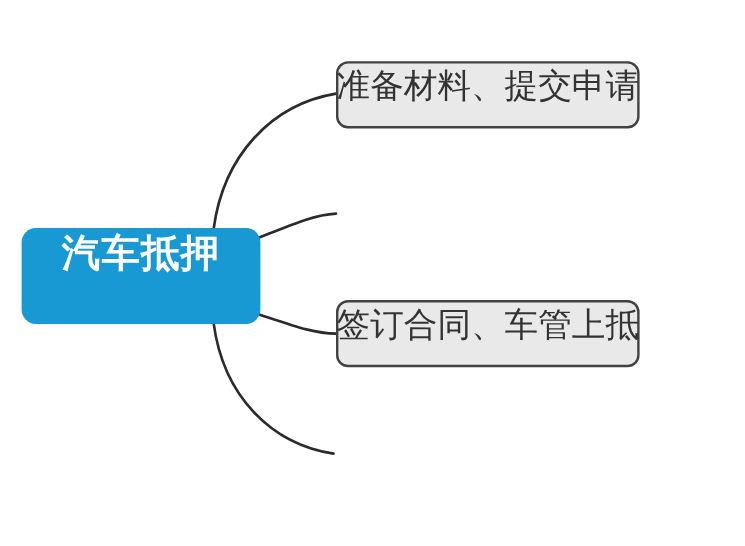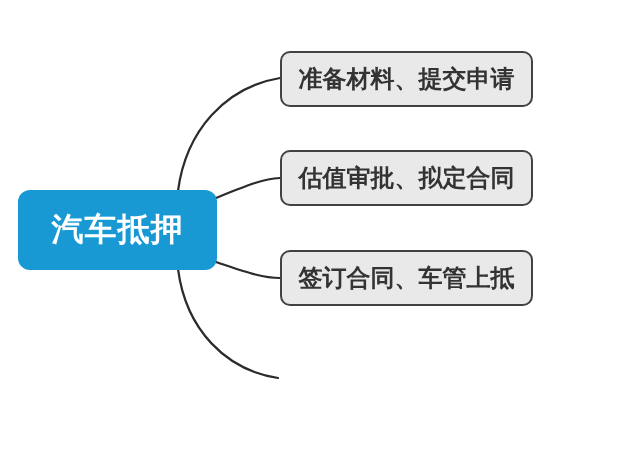--- a/index.html
+++ b/index.html
@@ -35,38 +35,37 @@
     stroke-width:2.2;
     stroke-linecap:round;
   }
   .root-node{
     position:absolute;
     left:18px;top:190px;
     width:199px;height:80px;
     background:var(--root-node-bg);
     border-radius:12px;
     display:flex;
-    align-items:center;
     justify-content:center;
     color:var(--root-node-text);
     font-size:32px;
     font-weight:bold;
     letter-spacing:1px;
   }
   .branch-node{
     position:absolute;
     background:var(--branch-bg);
     border:2px solid var(--branch-border);
     border-radius:10px;
     display:flex;
-    align-items:center;
+    align-items:flex-start;
     justify-content:center;
     color:var(--branch-text);
-    font-size:24px;
-    font-weight:bold;
+    font-size:28px;
+    font-weight:normal;
     box-sizing:border-box;
     white-space:nowrap;
   }
   .branch-1{left:280px;top:51px;width:253px;height:56px;}
   .branch-2{left:280px;top:150px;width:253px;height:56px;}
   .branch-3{left:280px;top:250px;width:253px;height:56px;}
   .branch-4{left:278px;top:350px;width:212px;height:56px;}
   .watermark{
     position:absolute;
     right:10px;top:421px;
@@ -88,23 +87,20 @@
   </svg>
 
   <div class="root-node">
     <span>汽车抵押</span>
   </div>
 
   <div class="branch-node branch-1">
     <span>准备材料、提交申请</span>
   </div>
 
-  <div class="branch-node branch-2">
-    <span>估值审批、拟定合同</span>
-  </div>
 
   <div class="branch-node branch-3">
     <span>签订合同、车管上抵</span>
   </div>
 
 
 
 </div>
 
 </body></html>

